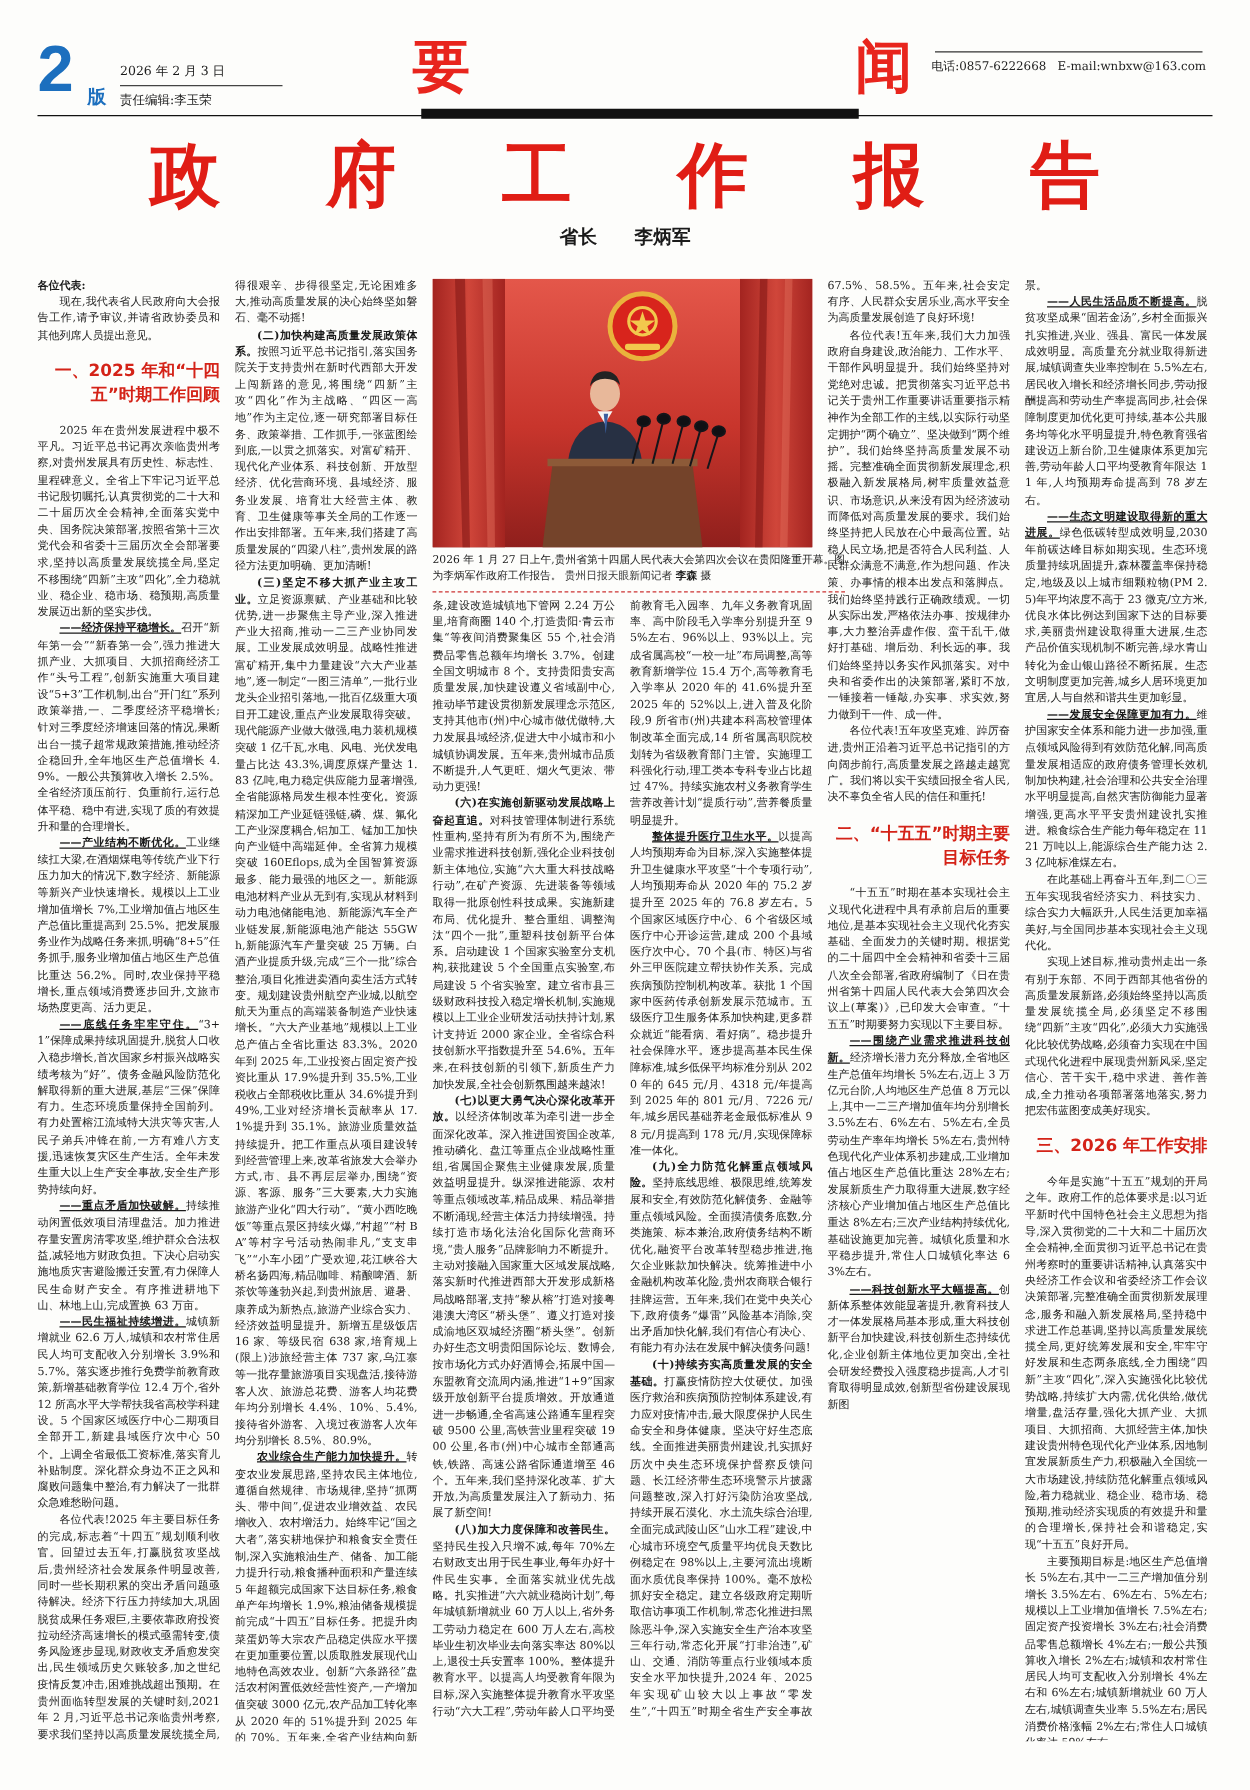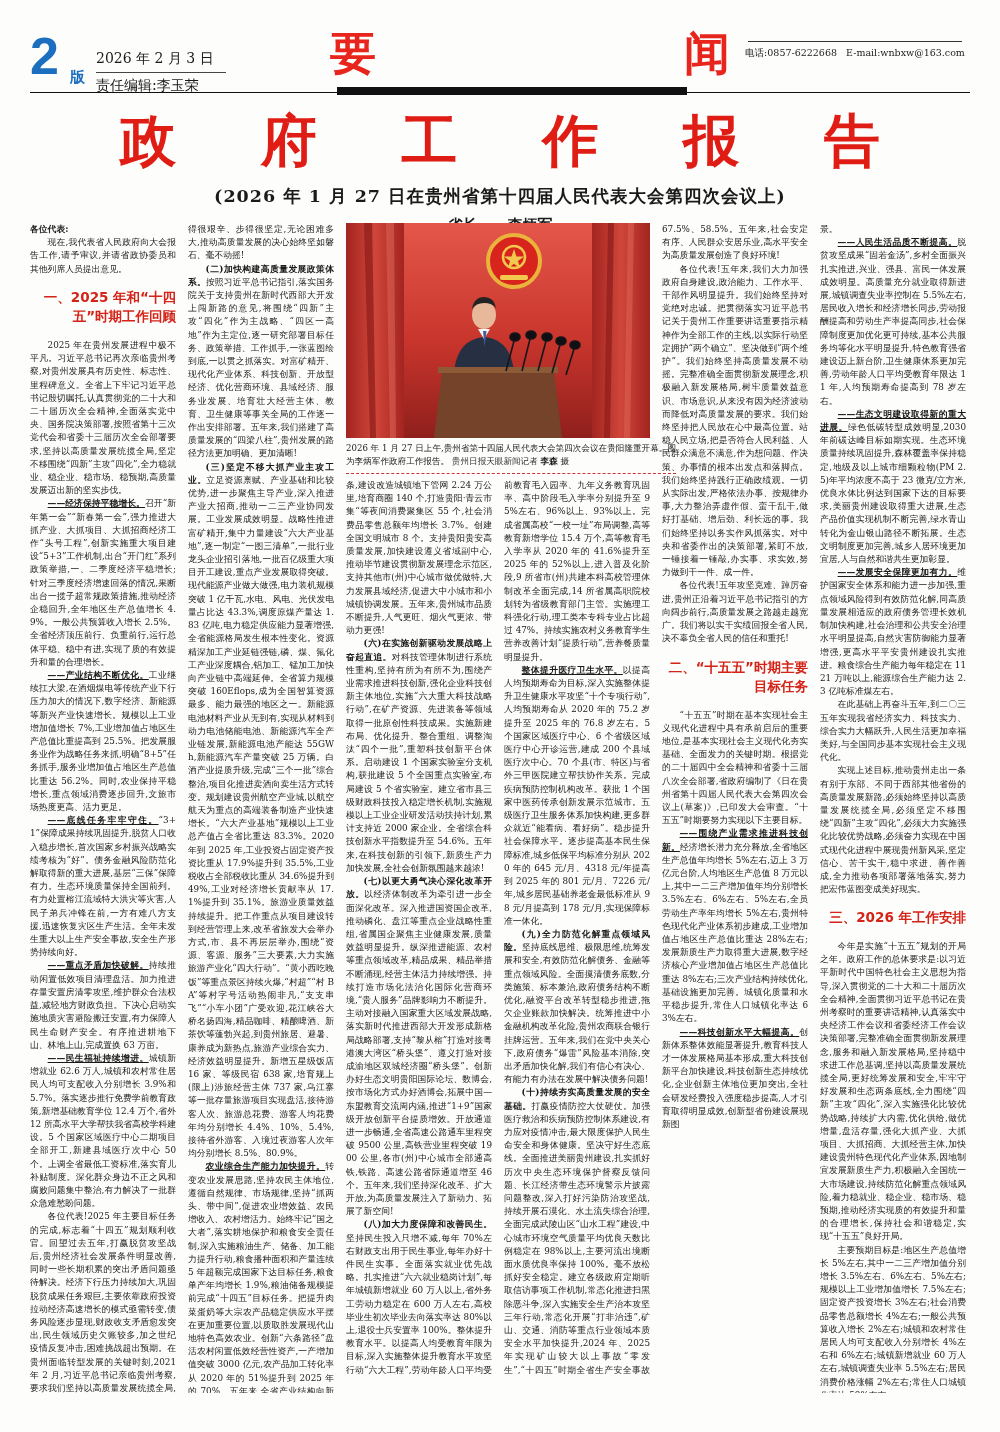--- a/index.html
+++ b/index.html
@@ -6,21 +6,21 @@
   html,body { background:#e9e9e9; }
   .page {
     position:relative; width:1000px; height:1432px; margin:0 auto;
     background:#fdfdfb; font-family:"DejaVu Serif", serif; color:#1a1a1a;
     overflow:hidden;
   }
   
   .hdr { position:absolute; left:30px; top:28px; width:940px; height:66px; }
   .pagenum { position:absolute; left:0; top:2px; font-family:"Liberation Sans",sans-serif; font-weight:bold; font-size:52px; color:#1c6fbe; line-height:1; }
   .ban { position:absolute; left:40px; top:40px; font-size:15px; color:#1c6fbe; font-weight:bold; }
-  .dateblk { position:absolute; left:66px; top:22px; width:130px; font-size:14px; }
+  .dateblk { position:absolute; left:66px; top:22px; width:130px; font-size:10px; }
   .dateblk .rule { border-top:1.5px solid #444; margin:4px 0 4px 0; }
   .sectitle { position:absolute; left:300px; top:-2px; width:400px; display:flex; justify-content:space-between; color:#e8251d; font-weight:bold; font-size:46px; line-height:1.2; }
   .mast { position:absolute; right:0; top:8px; width:230px; text-align:center; }
   .mast .papername { color:#e8251d; font-weight:bold; font-size:23px; letter-spacing:2px; }
   .mast .rule { border-top:1.5px solid #333; margin:5px 8px 5px 8px; }
   .mast .contact { font-size:9.5px; color:#222; white-space:nowrap; }
   .hdr-rule { position:absolute; left:30px; top:92px; width:940px; border-top:1.5px solid #111; }
   .hdr-bar { position:absolute; left:337px; top:87px; width:350px; height:8px; background:#111; }
   
   .headline { position:absolute; left:100px; top:108px; width:800px; text-align:center; }
@@ -77,21 +77,20 @@
 
   <div class="headline">
     <div class="big" id="headline-big">
         <span>政</span>
         <span>府</span>
         <span>工</span>
         <span>作</span>
         <span>报</span>
         <span>告</span>
       </div>
-    <div class="sub">(2026 年 1 月 27 日在贵州省第十四届人民代表大会第四次会议上)</div>
     <div class="byline">
       <span>省长</span><span class="gap"></span><span>李炳军</span>
     </div>
   </div>
 
   <div class="body">
     <div class="col">
         <p class="blk salutation">各位代表:</p>
         <p class="blk normal">现在,我代表省人民政府向大会报告工作,请予审议,并请省政协委员和其他列席人员提出意见。</p>
         <p class="blk heading">一、2025 年和“十四五”时期工作回顾</p>

